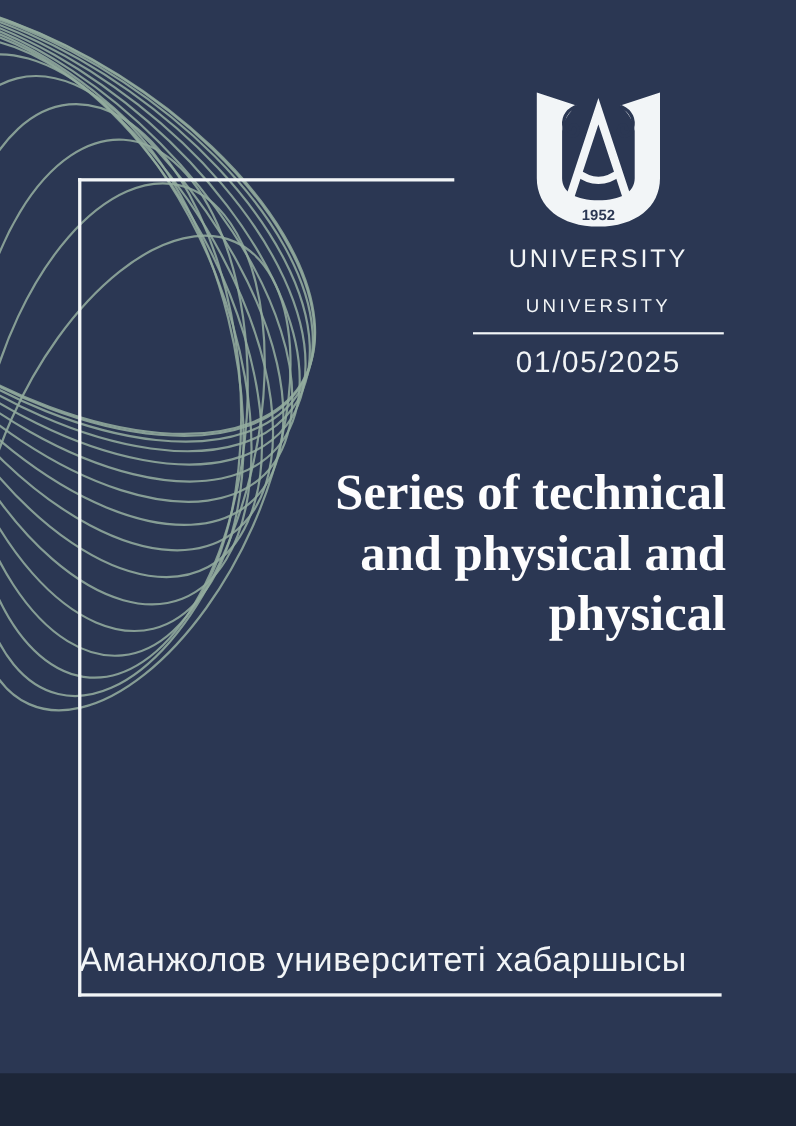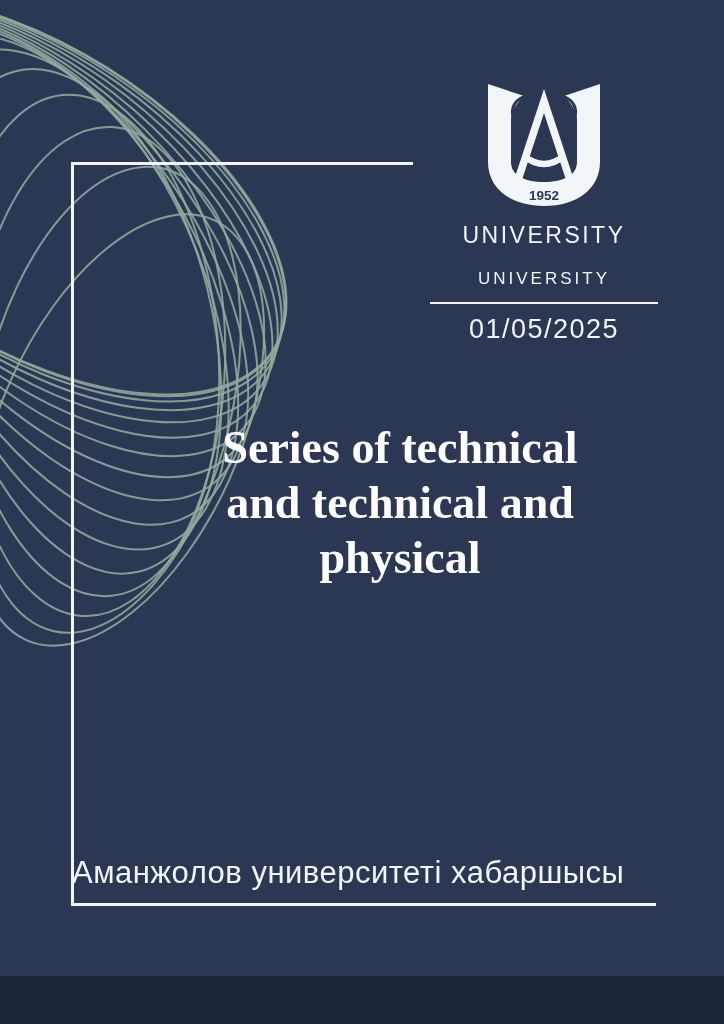--- a/index.html
+++ b/index.html
@@ -39,21 +39,21 @@
     font-size:17px;font-weight:400;letter-spacing:3px;
     margin-top:20px;white-space:nowrap;
   }
   .logo-sep{margin-top:13px;height:2px;background:var(--frame);}
   .issue-date{
     font-size:27px;letter-spacing:1.5px;margin-top:10px;white-space:nowrap;
   }
   
   .main-title{
     position:absolute;right:64px;top:420px;width:520px;
-    text-align:center;
+    text-align:right;
     font-family:"Liberation Serif", serif;
     font-weight:700;
     font-size:46px;line-height:55px;
     color:var(--title);
   }
   
   .footer-name{
     position:absolute;left:72px;top:855px;width:583px;
     text-align:left;
     font-size:31px;letter-spacing:.5px;
@@ -107,19 +107,19 @@
       <text x="70" y="124" text-anchor="middle" font-family="Liberation Sans, sans-serif" font-size="13.5" font-weight="bold" fill="#2b3753">1952</text>
     </svg>
     <div class="uni-name">UNIVERSITY</div>
     <div class="uni-name2">UNIVERSITY</div>
     <div class="logo-sep"></div>
     <div class="issue-date">01/05/2025</div>
   </div>
 
   <div class="main-title">
     <div>Series of technical</div>
-    <div>and technical and</div>
+    <div>and physical and</div>
     <div>physical</div>
   </div>
 
   <div class="footer-name">Аманжолов университеті хабаршысы</div>
 
 </div>
 
 </body></html>

